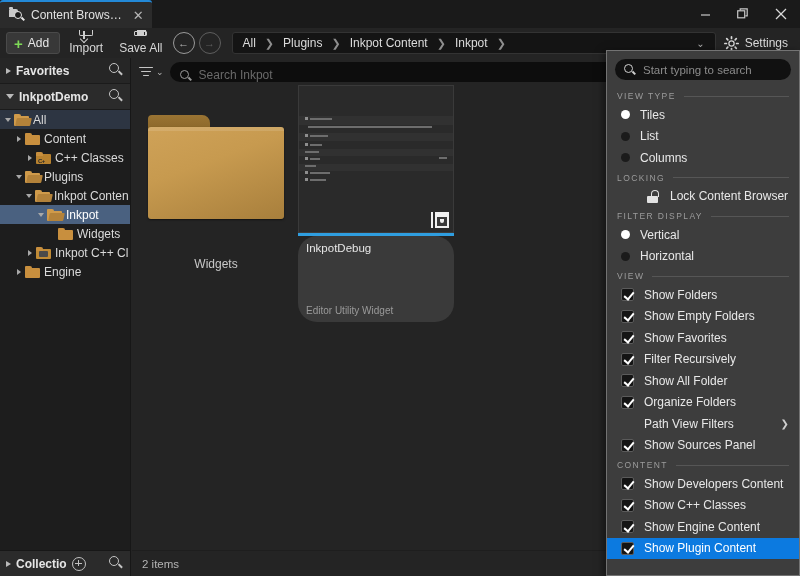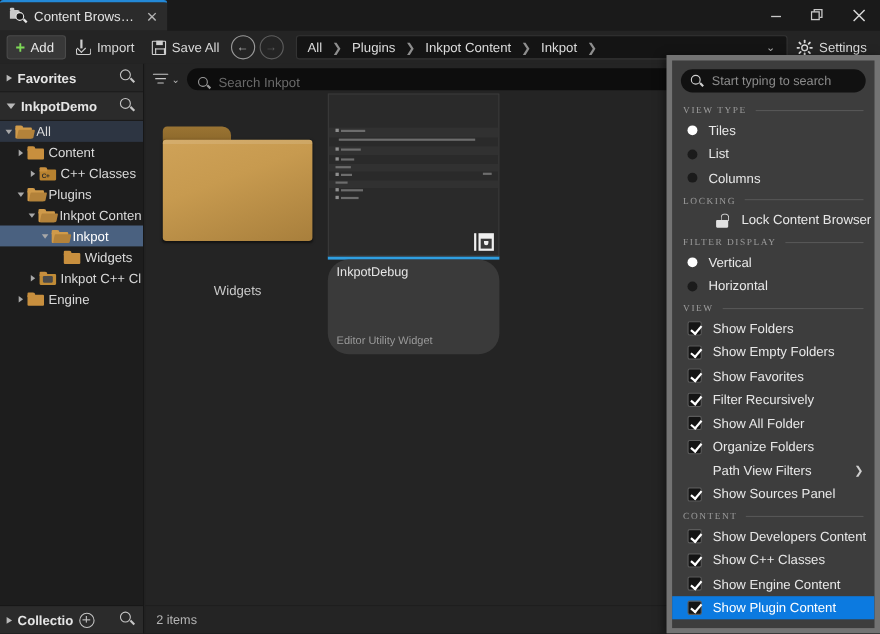--- a/index.html
+++ b/index.html
@@ -41,21 +41,21 @@
     background: #242424; display: flex; align-items: center; padding: 0 6px; gap: 2px;
   }
   .btn-add {
     display: flex; align-items: center; gap: 5px; height: 22px;
     background: #383838; border: 1px solid #4a4a4a; border-radius: 3px;
     padding: 0 10px 0 7px; font-size: 12px; color: #e8e8e8; cursor: pointer;
   }
   .plus { color: #7ed957; font-size: 15px; font-weight: bold; line-height: 1; }
   .tb-item {
     display: flex; align-items: center; gap: 5px; height: 24px;
-    padding: 0 7px; font-size: 12px; color: #d8d8d8; cursor: pointer; border-radius: 3px;
+    padding: 0 7px; font-size: 12px; color: #d8d8d8; cursor: pointer; border-radius: 3px; flex-direction: column;
   }
   .icon-import { width: 14px; height: 14px; position: relative; }
   .icon-import .tray { position: absolute; left: 0; bottom: 0; width: 14px; height: 6px; border: 1.5px solid #cfcfcf; border-top: none; border-radius: 0 0 2px 2px; }
   .icon-import .arr { position: absolute; left: 4px; top: 0; width: 1.6px; height: 8px; background: #cfcfcf; }
   .icon-import .arrh { position: absolute; left: 1.5px; top: 5px; width: 6px; height: 6px; border-left: 1.6px solid #cfcfcf; border-bottom: 1.6px solid #cfcfcf; transform: rotate(-45deg); }
   .icon-save { width: 13px; height: 13px; border: 1.5px solid #cfcfcf; border-radius: 1px; position: relative; }
   .icon-save:before { content:""; position:absolute; left:2.5px; top:-1px; width:6px; height:4px; background:#cfcfcf; }
   .icon-save:after { content:""; position:absolute; left:2px; bottom:0px; width:7px; height:4px; border:1.2px solid #cfcfcf; border-bottom:none; }
   .navbtn { width: 22px; height: 22px; border-radius: 50%; border: 1.4px solid #9a9a9a; display: flex; align-items: center; justify-content: center; color: #b8b8b8; font-size: 11px; margin: 0 1px; cursor: pointer; }
   .navbtn.off { border-color: #5e5e5e; color: #5e5e5e; }
@@ -162,31 +162,31 @@
   .mini .sq { position: absolute; left: 0; top: 0; width: 3px; height: 3px; background: #8e8e8e; }
   .mini .ln { position: absolute; left: 5px; top: 1px; height: 1.5px; background: #6d6d6d; }
   .mini-band { position: absolute; left: 0; width: 100%; background: #313131; }
 
   .statusbar { position: absolute; left: 0; right: 0; bottom: 0; height: 26px; background: #242424; display: flex; align-items: center; padding: 0 10px; border-top: 1px solid #1e1e1e; }
   .status-text { font-size: 11.5px; color: #b4b4b4; }
 
   
   .menu {
     position: absolute; left: 606px; top: 50px; width: 194px; height: 526px;
-    background: #3d3d3d; border: 5px solid #737373; box-shadow: -2px 2px 8px rgba(0,0,0,.5);
+    background: #3d3d3d; border: 1px solid #737373; box-shadow: -2px 2px 8px rgba(0,0,0,.5);
     padding: 6px 0 0 0; overflow: hidden;
   }
   .menu-search {
     margin: 2px 8px 7px 8px; height: 21px; background: #111; border-radius: 11px;
     display: flex; align-items: center; padding: 0 9px; gap: 7px;
   }
   .menu-search .s-ic .c { border-color: #d0d0d0; }
   .menu-search .s-ic .h { background: #d0d0d0; }
   .menu-search .ph { font-size: 11.5px; color: #8c8c8c; }
-  .sect { display: flex; align-items: center; gap: 8px; padding: 4px 10px 3px 10px; font-family: Liberation Serif, serif; }
+  .sect { display: flex; align-items: center; gap: 8px; padding: 4px 10px 3px 10px; }
   .sect-l { font-size: 8.5px; letter-spacing: 1.4px; color: #9c9c9c; white-space: nowrap; }
   .sect-line { flex: 1; height: 1px; background: #565656; }
   .mi { height: 21.5px; display: flex; align-items: center; padding: 0 10px; gap: 10px; cursor: pointer; font-size: 12px; color: #e8e8e8; }
   .mi.hl { background: #0c7ae0; color: #ffffff; }
   .radio { width: 9px; height: 9px; border-radius: 50%; background: #1b1b1b; flex: 0 0 9px; margin-left: 4px; }
   .radio.on { background: #ffffff; }
   .chk { width: 13px; height: 13px; background: #141414; border: 1px solid #5b5b5b; border-radius: 2px; flex: 0 0 13px; margin-left: 4px; position: relative; }
   .chk.on:after { content:""; position:absolute; left:3.5px; top:0.5px; width:4px; height:8px; border-right:2px solid #fff; border-bottom:2px solid #fff; transform: rotate(40deg); }
   .mi .lbl { white-space: nowrap; }
   .lockicon { width: 13px; height: 13px; position: relative; margin-left: 30px; flex: 0 0 13px; }

